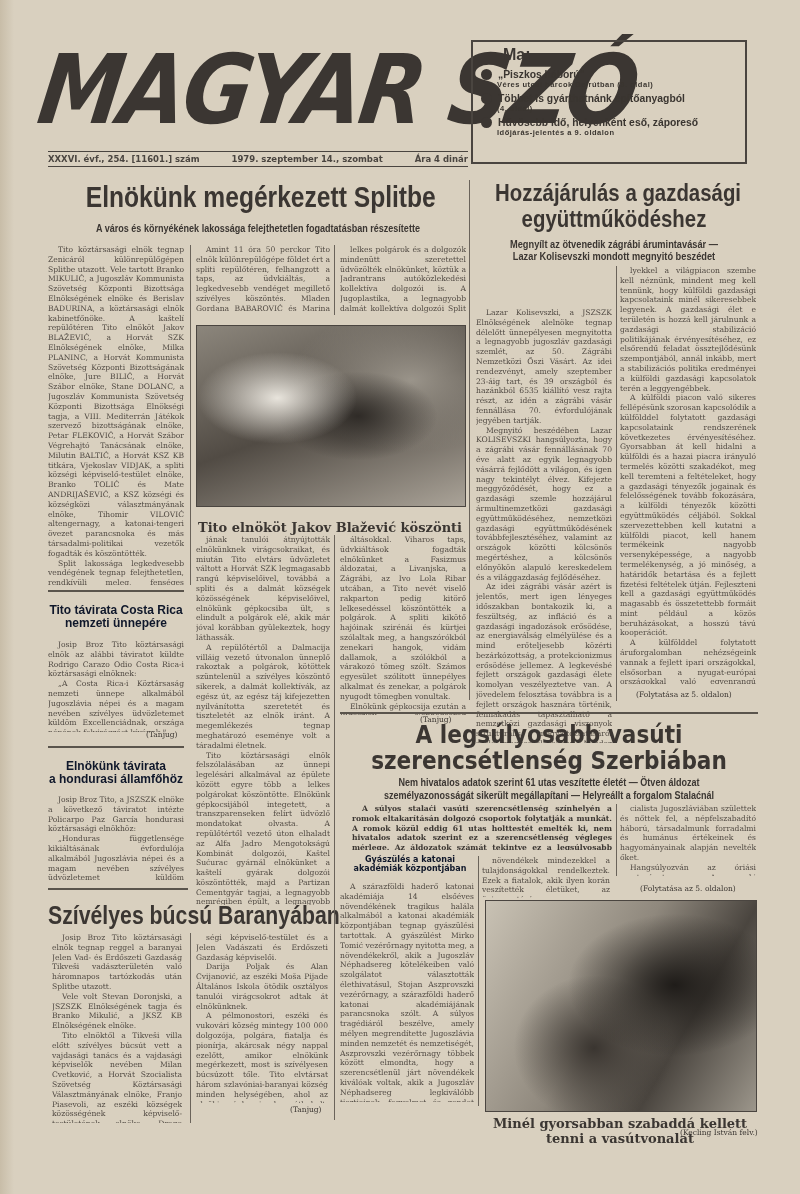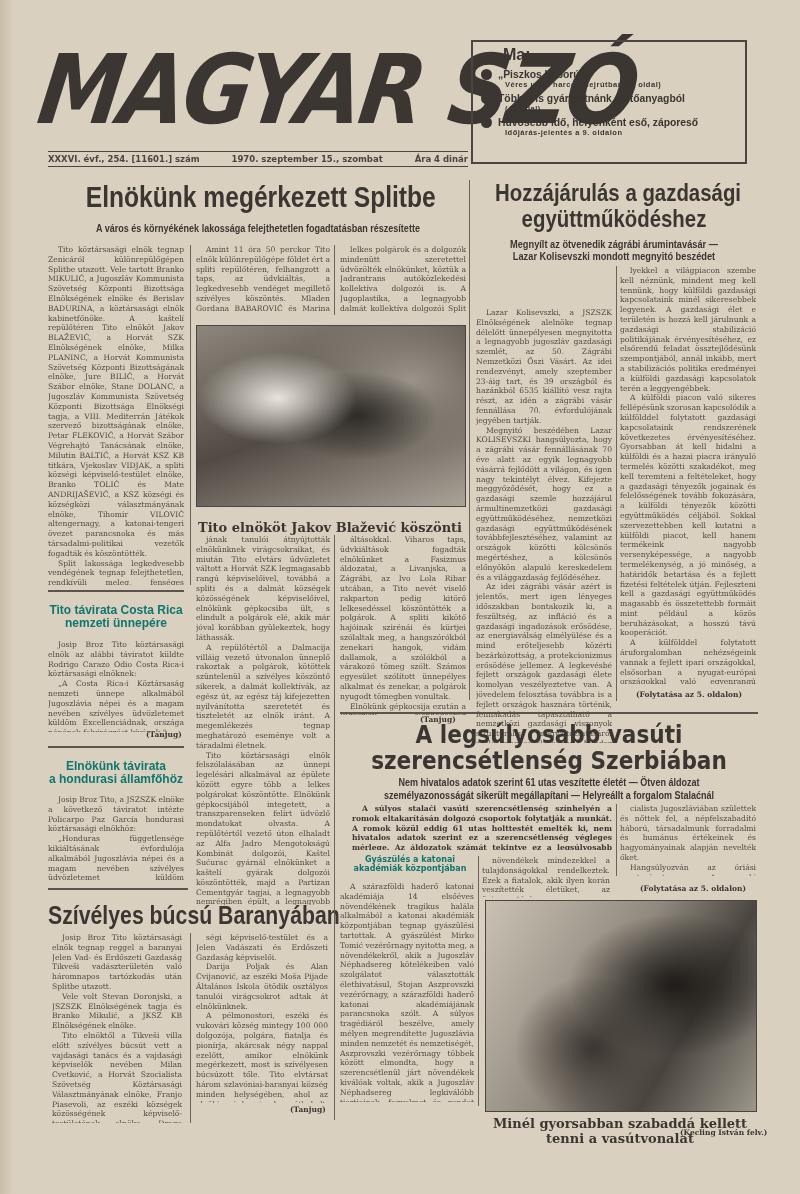--- a/index.html
+++ b/index.html
@@ -24,21 +24,21 @@
   }
   .ma-box {
     left:471px; top:40px; width:276px; height:124px; border:2px solid #4a4540;
     font-family:"Liberation Sans", sans-serif; padding:4px 8px; box-sizing:border-box;
   }
   .ma-box .ma-label { font-size:16px; font-weight:bold; margin:0 0 4px 22px; color:#3b3632; }
   .ma-item { margin-bottom:3px; }
   .ma-item .row { display:flex; align-items:center; }
   .ma-item .bullet { width:11px; height:11px; border-radius:50%; background:#3b3632; margin-right:6px; flex:none; }
   .ma-item .head { font-size:11.5px; font-weight:bold; transform:scaleX(0.9); transform-origin:left; white-space:nowrap; }
-  .ma-item .sub { font-size:7.5px; font-weight:bold; margin-left:24px; letter-spacing:0.5px; }
+  .ma-item .sub { font-size:7.5px; font-weight:bold; margin-left:16px; letter-spacing:0.5px; }
   .headline {
     font-family:"Liberation Sans", sans-serif; font-weight:bold; color:#3b3632;
     white-space:nowrap; text-align:center; transform-origin:center top;
   }
   .subhead {
     font-family:"Liberation Sans", sans-serif; font-weight:bold; color:#3b3632;
     text-align:center; white-space:nowrap;
   }
   .col {
     font-family:"DejaVu Serif", serif; font-size:7.6px; line-height:9.8px;
@@ -56,33 +56,33 @@
     border:1px solid #4a4540;
   }
   .photo2 {
     background:
       radial-gradient(ellipse at 70% 40%, #1f1c19 0%, transparent 40%),
       radial-gradient(ellipse at 40% 70%, #3a3530 0%, transparent 35%),
       linear-gradient(120deg,#c9c2b4 0%,#8f887d 45%,#4a453f 70%,#9c968b);
     border:1px solid #4a4540;
   }
   .caption { font-family:"DejaVu Serif", serif; font-weight:bold; font-size:13px; color:#3b3632; text-align:center; }
-  .credit { font-family:"DejaVu Serif", serif; font-weight:bold; font-size:7.5px; color:#3b3632; }
-  .box-head { font-family:"Liberation Sans", sans-serif; font-weight:bold; color:#0f766e; text-align:center; line-height:1.1; }
+  .credit { font-family:"DejaVu Serif", serif; font-weight:normal; font-size:7.5px; color:#3b3632; }
+  .box-head { font-family:"Liberation Sans", sans-serif; font-weight:bold; color:#0f172a; text-align:center; line-height:1.1; }
 </style>
 </head>
 <body>
 
 <div class="page-edge"></div>
 
 <div class="abs masthead-title">MAGYAR SZÓ</div>
 <div class="abs masthead-line" style="left:48px;top:151px;width:420px;"></div>
 <div class="abs issue-bar">
   <span>XXXVI. évf., 254. [11601.] szám</span>
-  <span>1970. szeptember 15., szombat</span>
+  <span>1979. szeptember 14., szombat</span>
   <span>Ára 4 dinár</span>
 </div>
 <div class="abs masthead-line" style="left:48px;top:166px;width:420px;"></div>
 
 <div class="abs ma-box">
   <div class="ma-label">Ma:</div>
   <div class="ma-item">
     <div class="row">
         <span class="bullet"></span>
         <span class="head">„Piszkos háború"</span>

